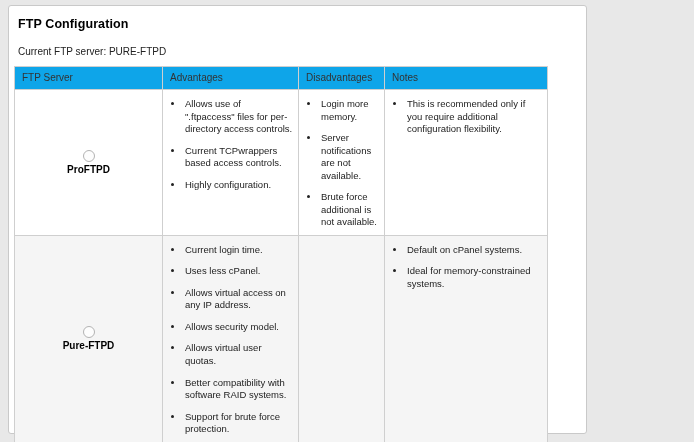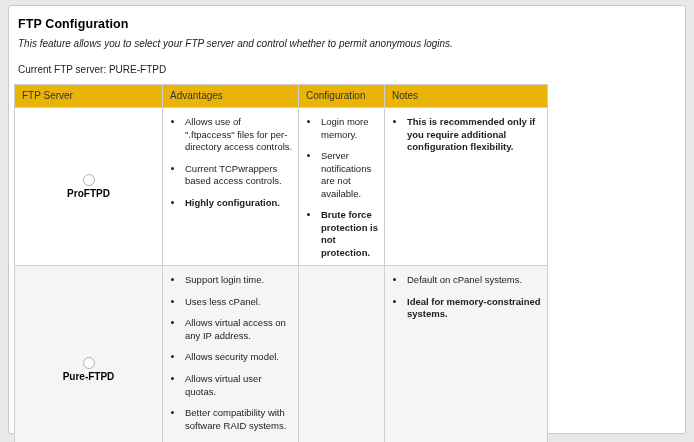--- a/index.html
+++ b/index.html
@@ -6,21 +6,21 @@
   html, body {
     width: 694px; height: 442px;
     background: #e8e8e8;
     font-family: "Liberation Sans", sans-serif;
     color: #1c1c1c;
     overflow: hidden;
   }
   .panel {
     position: absolute;
     left: 8px; top: 5px;
-    width: 678px; height: 429px;
+    width: 579px; height: 429px;
     background: #ffffff;
     border: 1px solid #c9c9c9;
     border-radius: 3px;
   }
   .content { padding: 8px 9px 0 9px; }
   .page-title {
     font-size: 12.5px;
     font-weight: bold;
     color: #000;
     margin-top: 3px;
@@ -47,21 +47,21 @@
   }
   .ftp-table col.c1 { width: 148px; }
   .ftp-table col.c2 { width: 136px; }
   .ftp-table col.c3 { width: 86px; }
   .ftp-table col.c4 { width: 163px; }
   .ftp-table th, .ftp-table td {
     border: 1px solid #cfcfcf;
     vertical-align: top;
   }
   .ftp-table th {
-    background: #eab308;
+    background: #0ea5e9;
     font-weight: normal;
     font-size: 10px;
     color: #333;
     text-align: left;
     height: 23px;
     padding: 5px 6px 4px 7px;
   }
   .ftp-table td { padding: 8px 5px 6px 6px; }
   tr.row-proftpd  { height: 116px; }
   tr.row-pureftpd { height: 181px; background: #f5f5f5; }
@@ -93,46 +93,45 @@
     padding-left: 15px;
     list-style-type: disc;
   }
   ul.cell-list li {
     font-size: 9.5px;
     line-height: 1.32;
     color: #222;
     margin-bottom: 9px;
     padding-left: 1px;
   }
-  ul.cell-list li:last-child { margin-bottom: 0; font-weight: bold; }
+  ul.cell-list li:last-child { margin-bottom: 0; }
 </style>
 </head>
 <body>
 
 <div class="panel">
   <div class="content">
     <div class="page-title">FTP Configuration</div>
-    <div class="page-desc">This feature allows you to select your FTP server and control whether to permit anonymous logins.</div>
     <div class="current-line">
       <span>Current FTP server:</span>
       <span>PURE-FTPD</span>
     </div>
 
     <table class="ftp-table">
       <colgroup>
           <col class="c1">
           <col class="c2">
           <col class="c3">
           <col class="c4">
         </colgroup>
       <thead>
         <tr>
           <th>FTP Server</th>
           <th>Advantages</th>
-          <th>Configuration</th>
+          <th>Disadvantages</th>
           <th>Notes</th>
         </tr>
       </thead>
       <tbody>
         <tr class="row-proftpd">
           <td class="server-cell">
             <div class="server-pick">
               <span class="radio"></span>
               <span class="server-label">ProFTPD</span>
             </div>
@@ -141,40 +140,40 @@
             <ul class="cell-list">
               <li>Allows use of ".ftpaccess" files for per-directory access controls.</li>
               <li>Current TCPwrappers based access controls.</li>
               <li>Highly configuration.</li>
             </ul>
           </td>
           <td>
             <ul class="cell-list">
               <li>Login more memory.</li>
               <li>Server notifications are not available.</li>
-              <li>Brute force protection is not protection.</li>
+              <li>Brute force additional is not available.</li>
             </ul>
           </td>
           <td>
             <ul class="cell-list">
               <li>This is recommended only if you require additional configuration flexibility.</li>
             </ul>
           </td>
         </tr>
 
         <tr class="row-pureftpd">
           <td class="server-cell">
             <div class="server-pick">
               <span class="radio"></span>
               <span class="server-label">Pure-FTPD</span>
             </div>
           </td>
           <td>
             <ul class="cell-list">
-              <li>Support login time.</li>
+              <li>Current login time.</li>
               <li>Uses less cPanel.</li>
               <li>Allows virtual access on any IP address.</li>
               <li>Allows security model.</li>
               <li>Allows virtual user quotas.</li>
               <li>Better compatibility with software RAID systems.</li>
               <li>Support for brute force protection.</li>
             </ul>
           </td>
           <td></td>
           <td>

